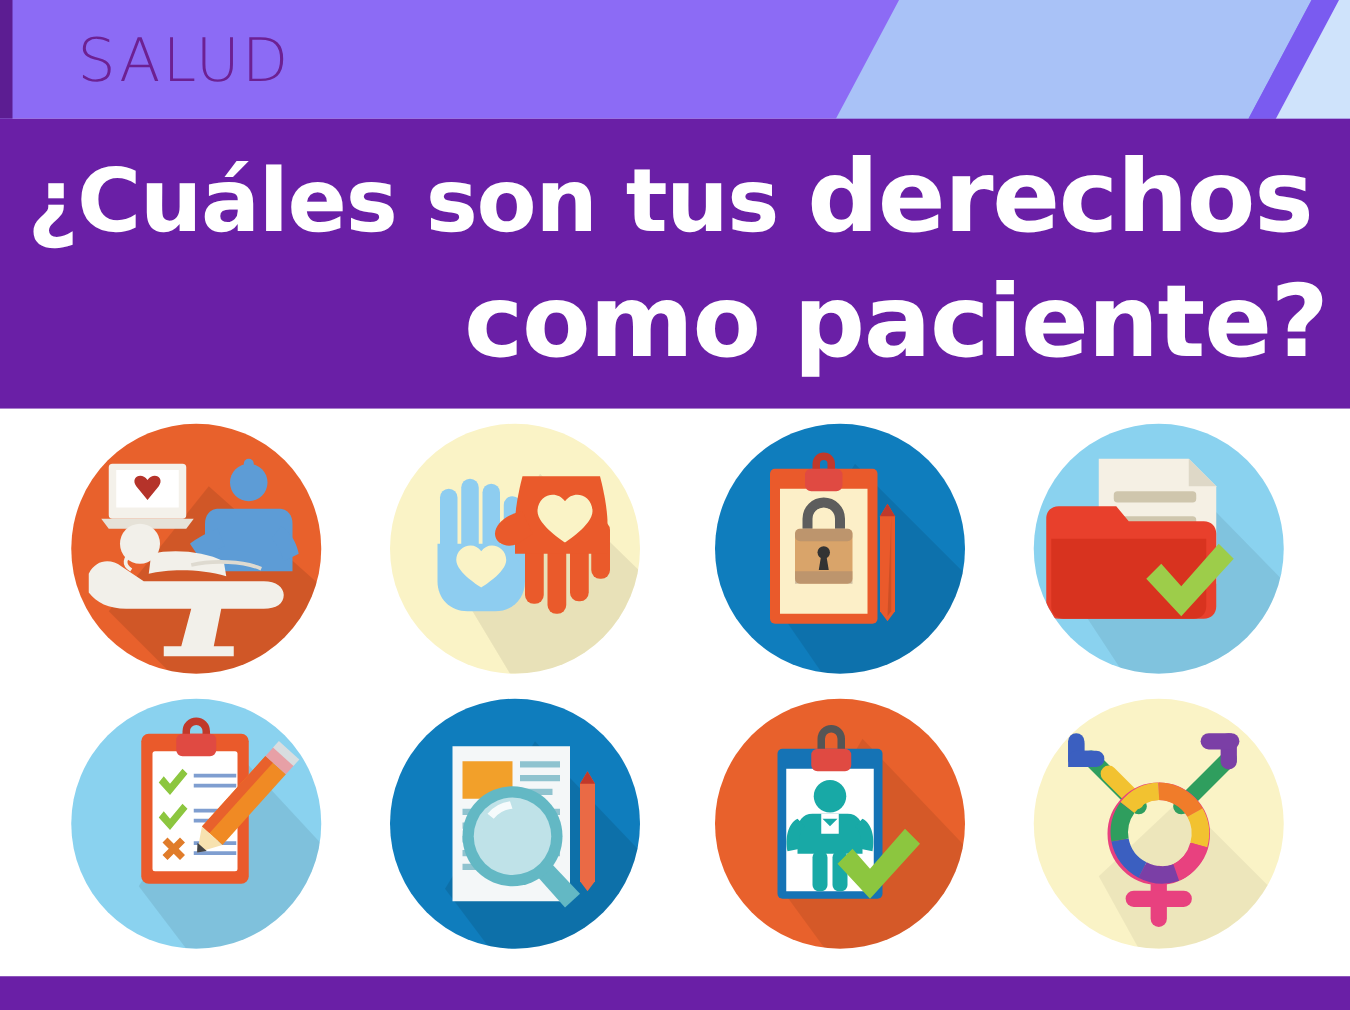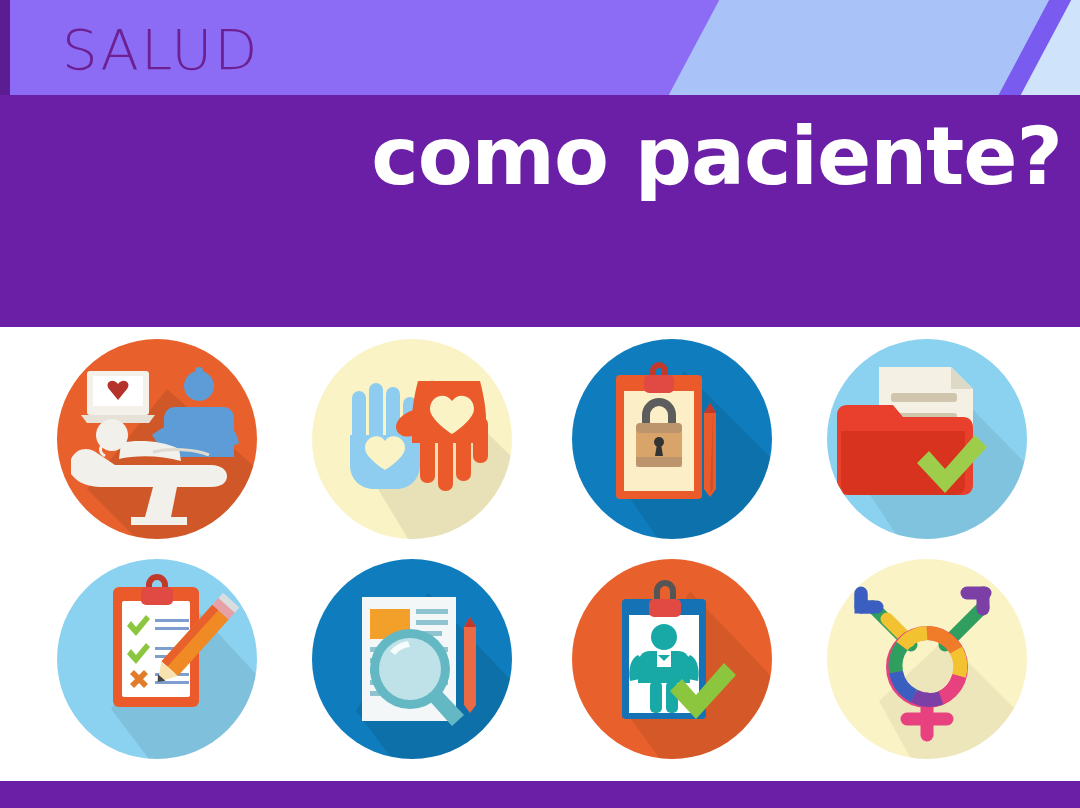--- a/index.html
+++ b/index.html
@@ -23,21 +23,21 @@
   }
   .banner-stripe{
     position:absolute;top:-30px;height:170px;
     transform:skewX(-28deg);
   }
   .stripe-a{left:690px;width:330px;background:#a9c2f7;}
   .stripe-b{left:1020px;width:22px;background:#7a5bf0;}
   .stripe-c{left:1042px;width:120px;background:#cfe3fb;}
   .banner-title{
     position:absolute;left:62px;top:2px;
-    font-size:56px;
+    font-size:48px;
     font-weight:300;
     letter-spacing:2px;
     color:#6d2092;
     line-height:95px;
     font-family:"DejaVu Sans","Liberation Sans",sans-serif;
     white-space:nowrap;
   }
 
   
   .headline{
@@ -89,20 +89,21 @@
 
   <div class="banner">
     <div class="banner-stripe stripe-a"></div>
     <div class="banner-stripe stripe-b"></div>
     <div class="banner-stripe stripe-c"></div>
     <div class="banner-leftbar"></div>
     <div class="banner-title">SALUD</div>
   </div>
 
   <div class="headline">
+    <div class="headline-line line1"><span class="light">¿Cuáles son tus </span><span class="heavy">derechos</span></div>
     <div class="headline-line line2">como paciente?</div>
   </div>
 
   <div class="grid">
 
     <div class="cell r1 c1">
       <div class="disc" style="background:#e8612c">
         <svg class="art" viewBox="0 0 200 200">
           <path d="M30 150 L110 50 L200 130 L200 200 L80 200 Z" fill="#000" opacity=".10"></path>
 

